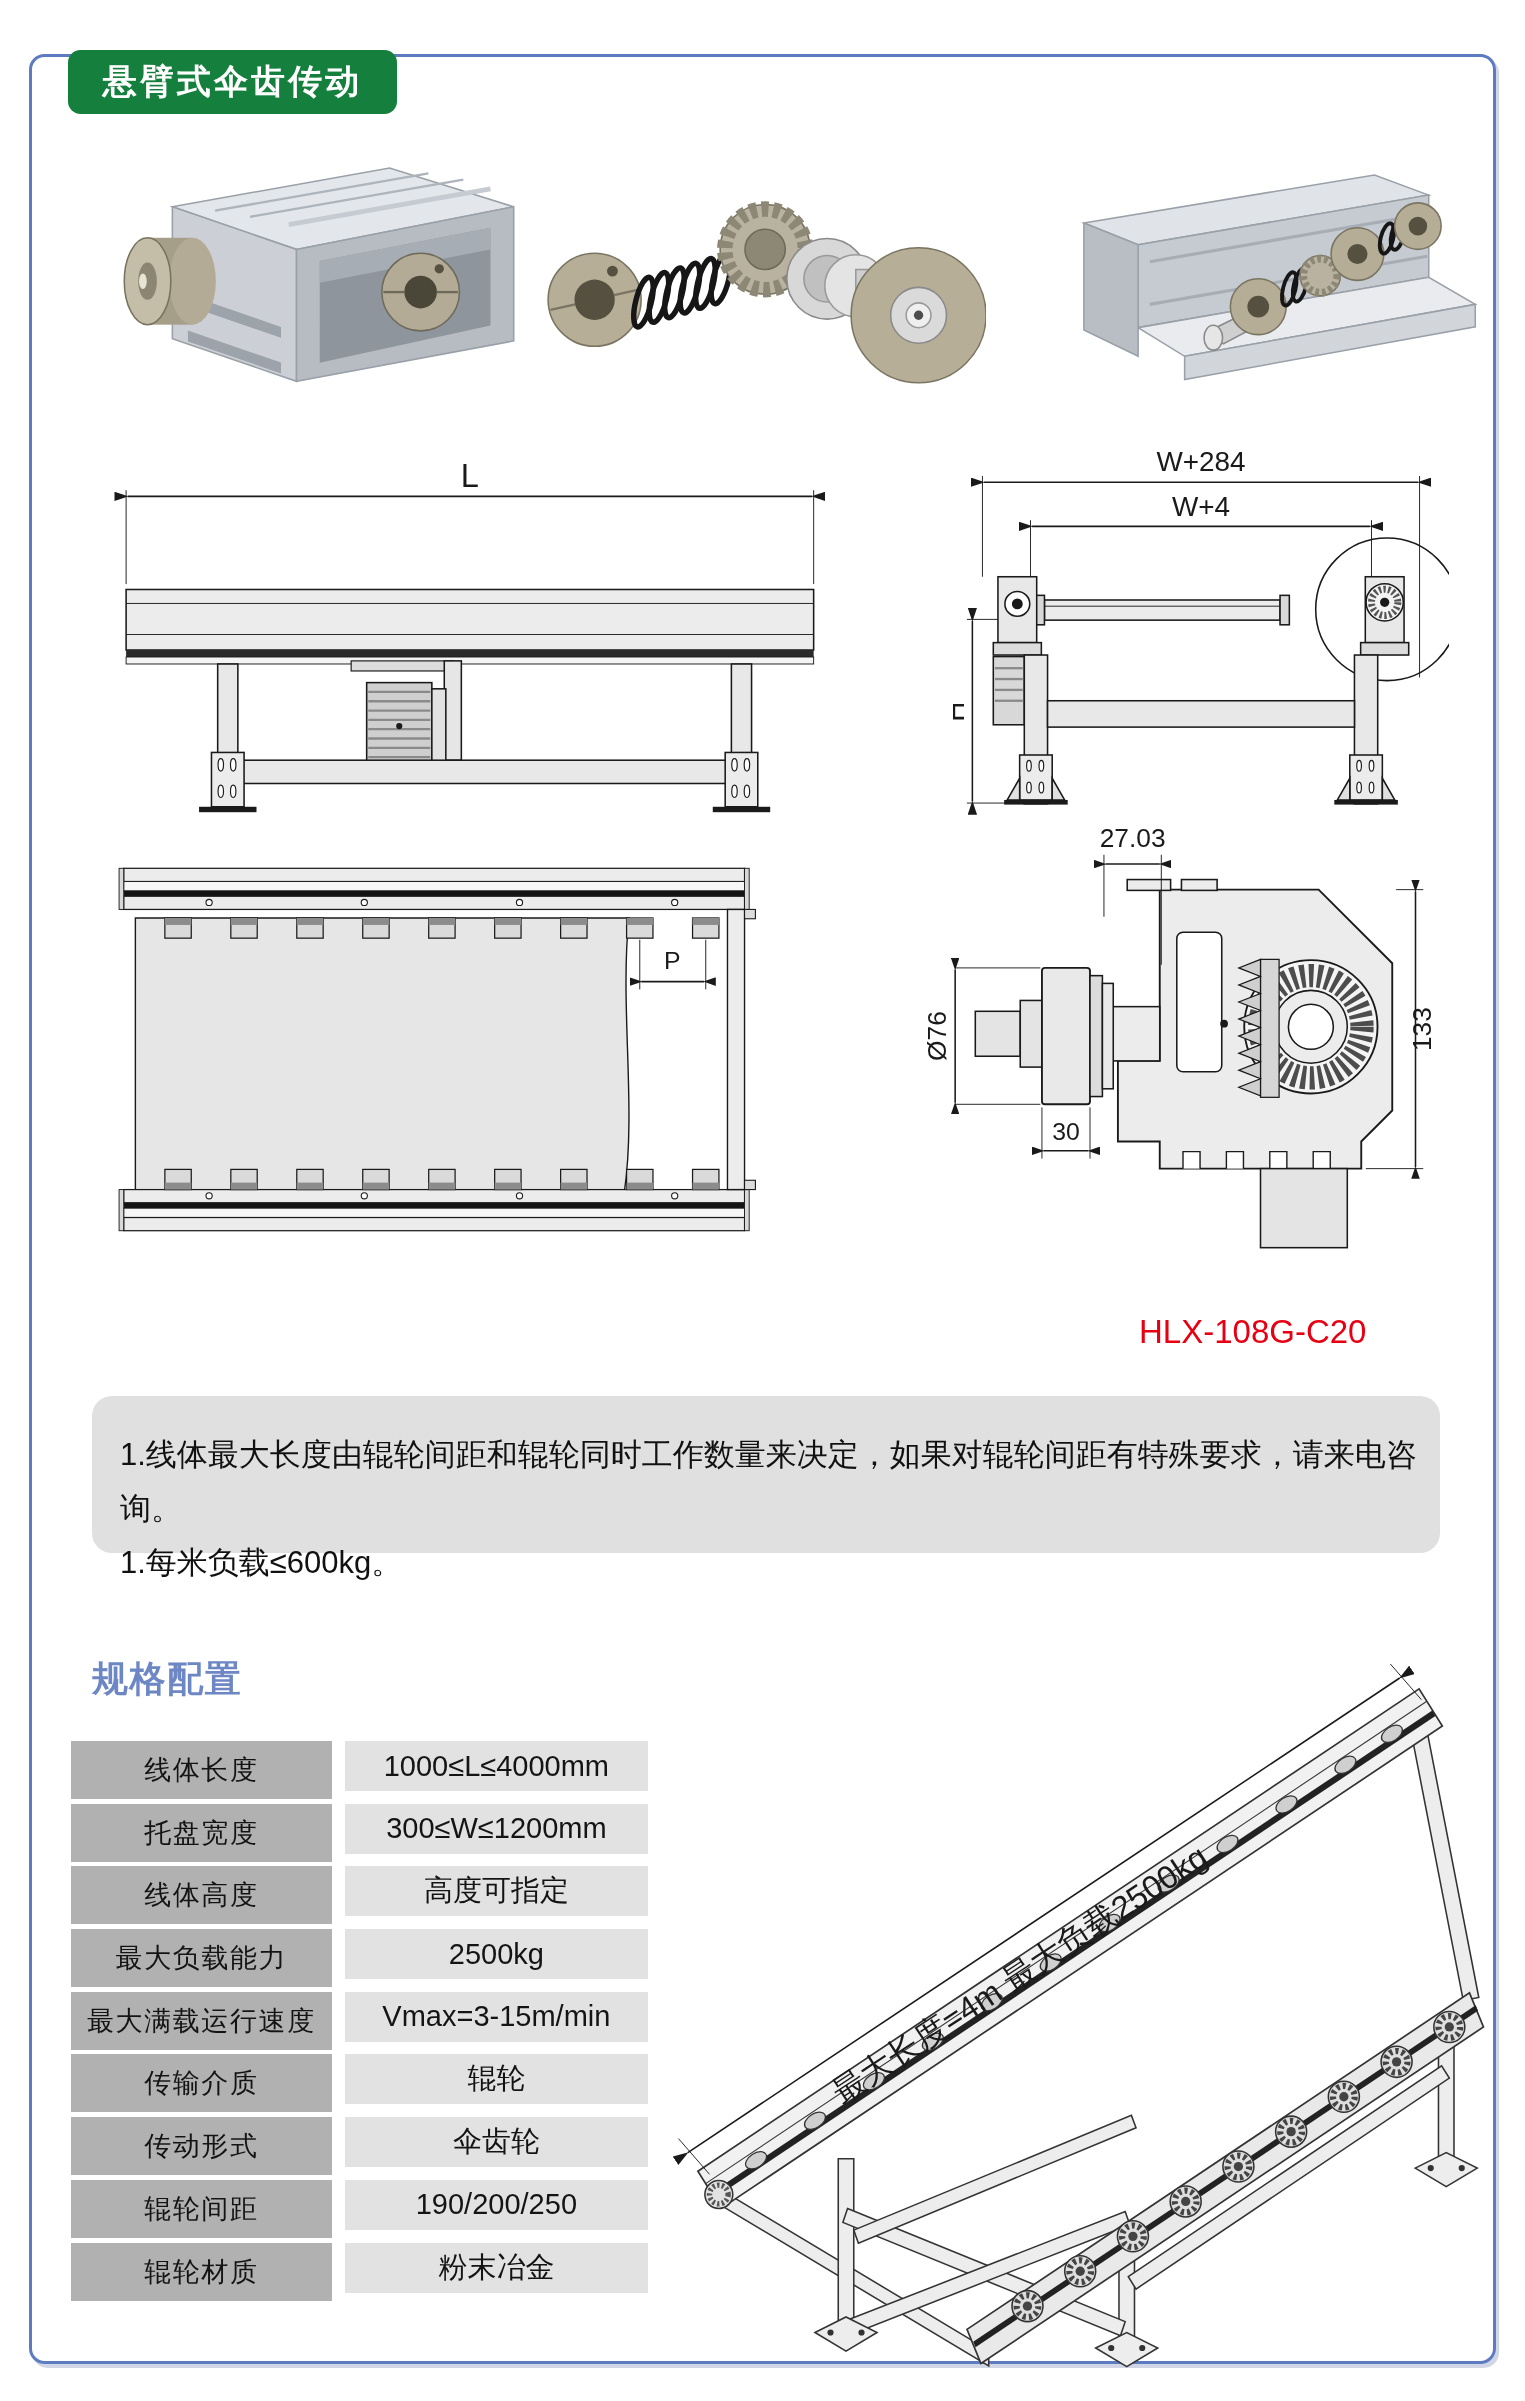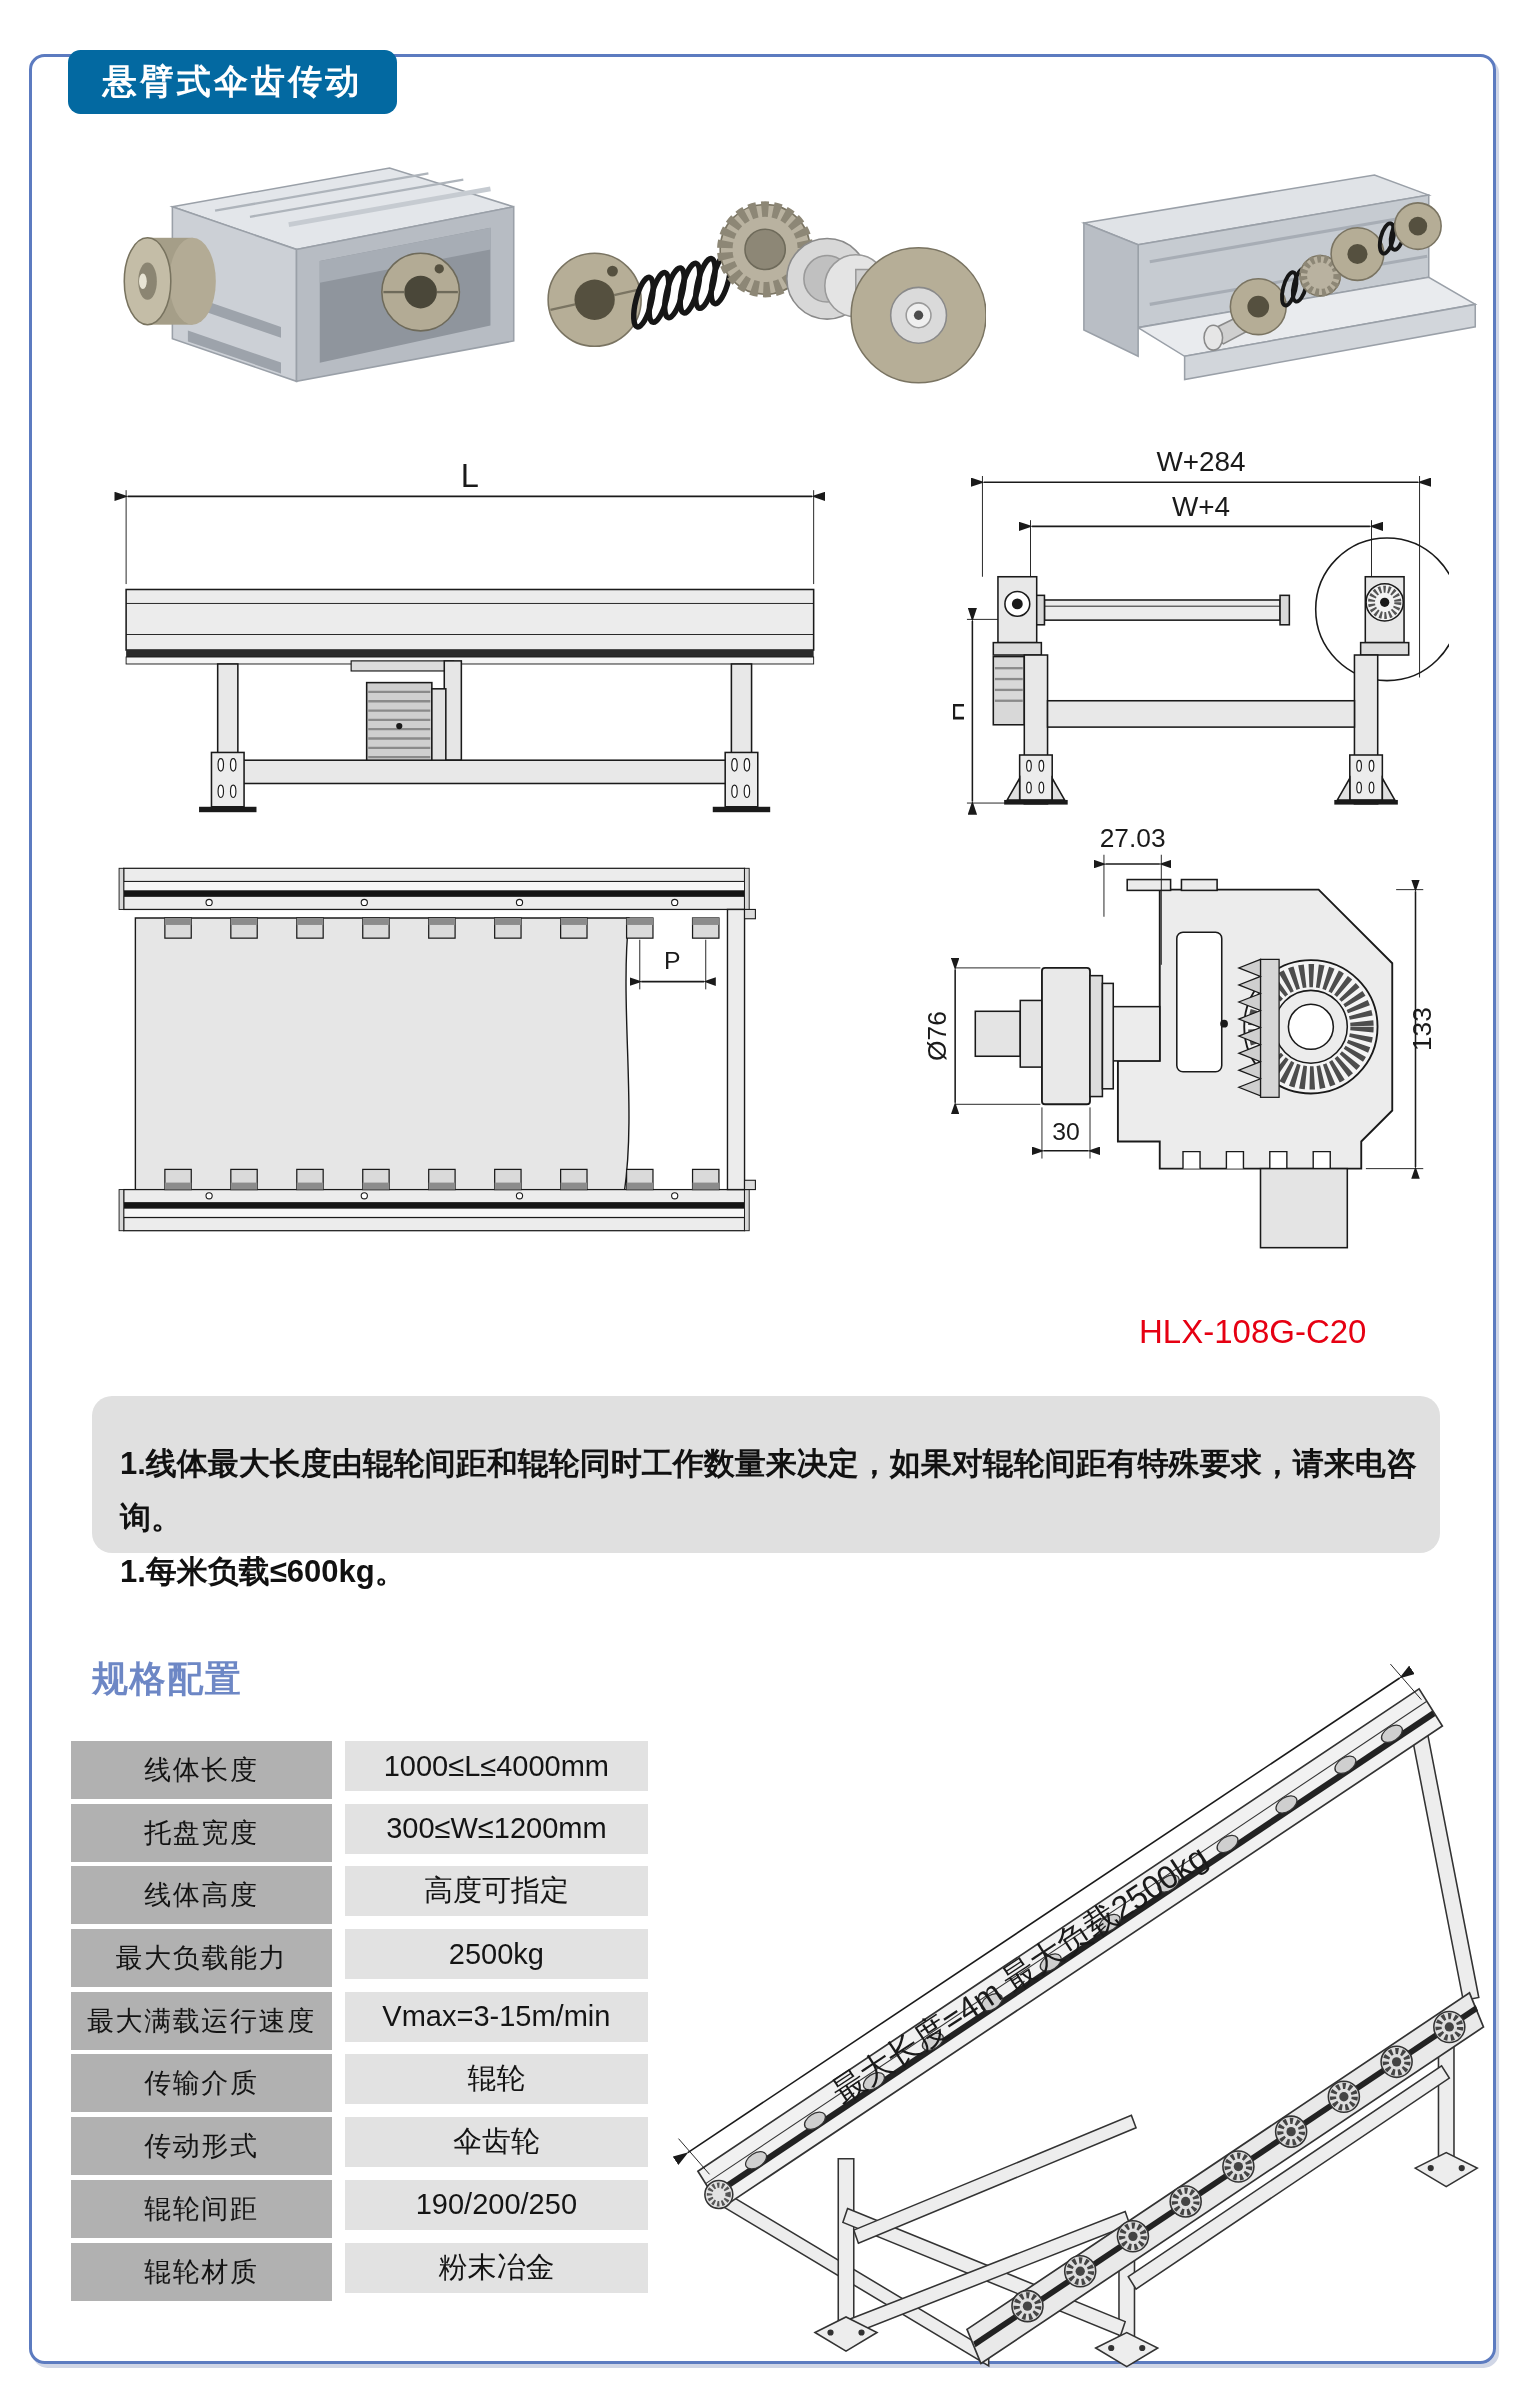--- a/index.html
+++ b/index.html
@@ -1,28 +1,28 @@
 <!DOCTYPE html>
 <html style="font-size:12.4px"><head>
 <meta charset="utf-8">
 <style>
   html,body{margin:0;padding:0;background:#ffffff;}
   body{font-family:"Liberation Sans","DejaVu Sans",sans-serif;color:#1a1a1a;}
   .page{position:relative;width:1526px;height:2401px;background:#fff;overflow:hidden;}
   .abs{position:absolute;}
   .frame{left:29px;top:54px;width:1461px;height:2304px;border:3.9px solid #5c7bc0;border-radius:15.5px;
          box-shadow:3.1px 3.9px 0 rgba(150,165,200,.45);}
-  .badge{left:68px;top:50px;width:329px;height:64px;background:#0369a1;border-radius:12.4px;
+  .badge{left:68px;top:50px;width:329px;height:64px;background:#15803d;border-radius:12.4px;
          display:flex;align-items:center;justify-content:center;color:#fff;font-size:34px;
          font-weight:bold;letter-spacing:3.1px;}
   .compat{color:#e60012;font-size:33px;line-height:39px;white-space:nowrap;}
   .compat-l1{left:1008px;top:1250px;}
   .compat-l2{left:1139px;top:1312px;}
   .notebox{left:92px;top:1396px;width:1348px;height:157px;background:#e0e0e0;border-radius:20px;}
-  .notebox .inner{padding:41px 23px 0 28px;font-size:31px;line-height:54px;color:#111;font-weight:bold;}
+  .notebox .inner{padding:32px 23px 0 28px;font-size:31px;line-height:54px;color:#111;}
   .spec-heading{left:92px;top:1655px;font-size:36px;font-weight:bold;color:#6d87c5;letter-spacing:1.6px;}
   .spec-table{left:71px;top:1741px;width:577px;}
   .spec-row{display:flex;margin-bottom:4.7px;}
   .spec-label{width:264px;height:58px;background:#b1b1b1;display:flex;align-items:center;
               justify-content:center;font-size:27px;letter-spacing:1.6px;color:#141414;}
   .spec-value{width:307px;height:50px;background:#e2e2e2;display:flex;align-items:center;
               justify-content:center;font-size:29px;color:#141414;margin-left:13px;}
   svg{display:block;}
   svg text{font-family:"Liberation Sans","DejaVu Sans",sans-serif;fill:#1a1a1a;}
   .thin{stroke:#1a1a1a;stroke-width:1.2;}

